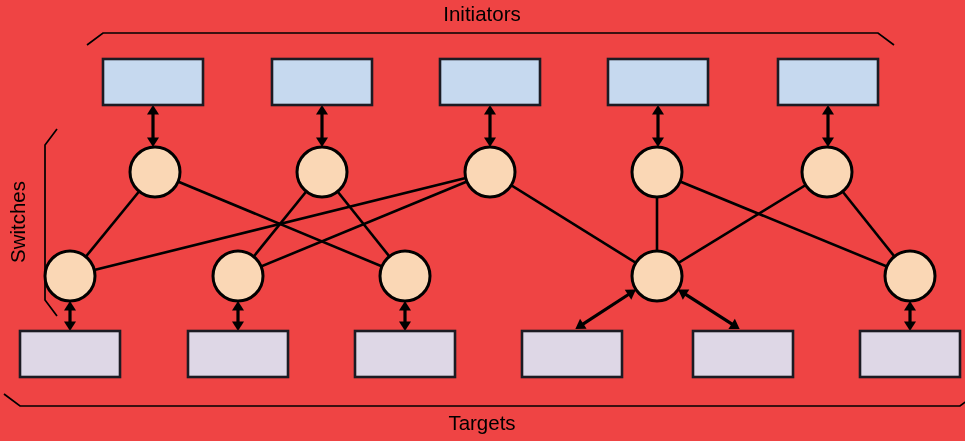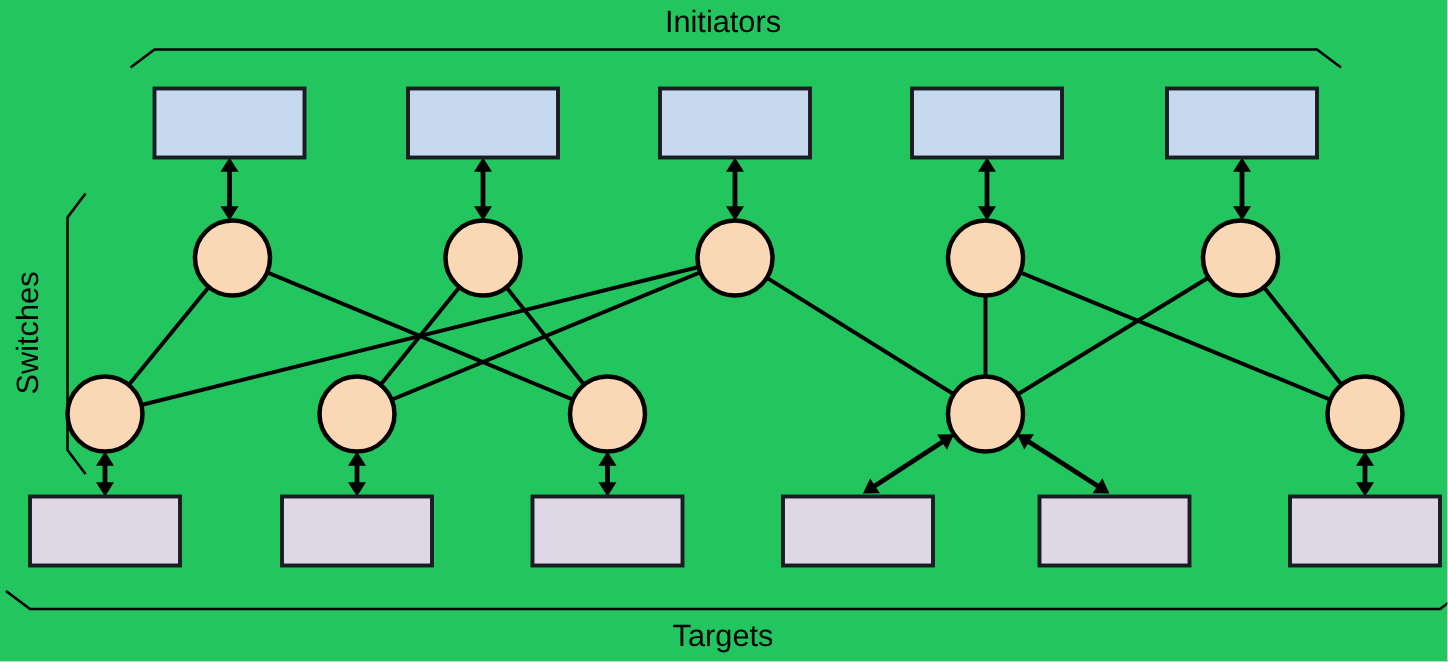--- a/index.html
+++ b/index.html
@@ -10,21 +10,21 @@
   body {
     width: 965px;
     height: 441px;
     font-family: "Liberation Sans", sans-serif;
     overflow: hidden;
   }
   #diagram-root {
     position: relative;
     width: 965px;
     height: 441px;
-    background: #22c55e;
+    background: #ef4444;
   }
   svg#topology {
     position: absolute;
     left: 0;
     top: 0;
     width: 965px;
     height: 441px;
     display: block;
   }
   .node-box { stroke: #1b1b23; stroke-width: 2.6; }

